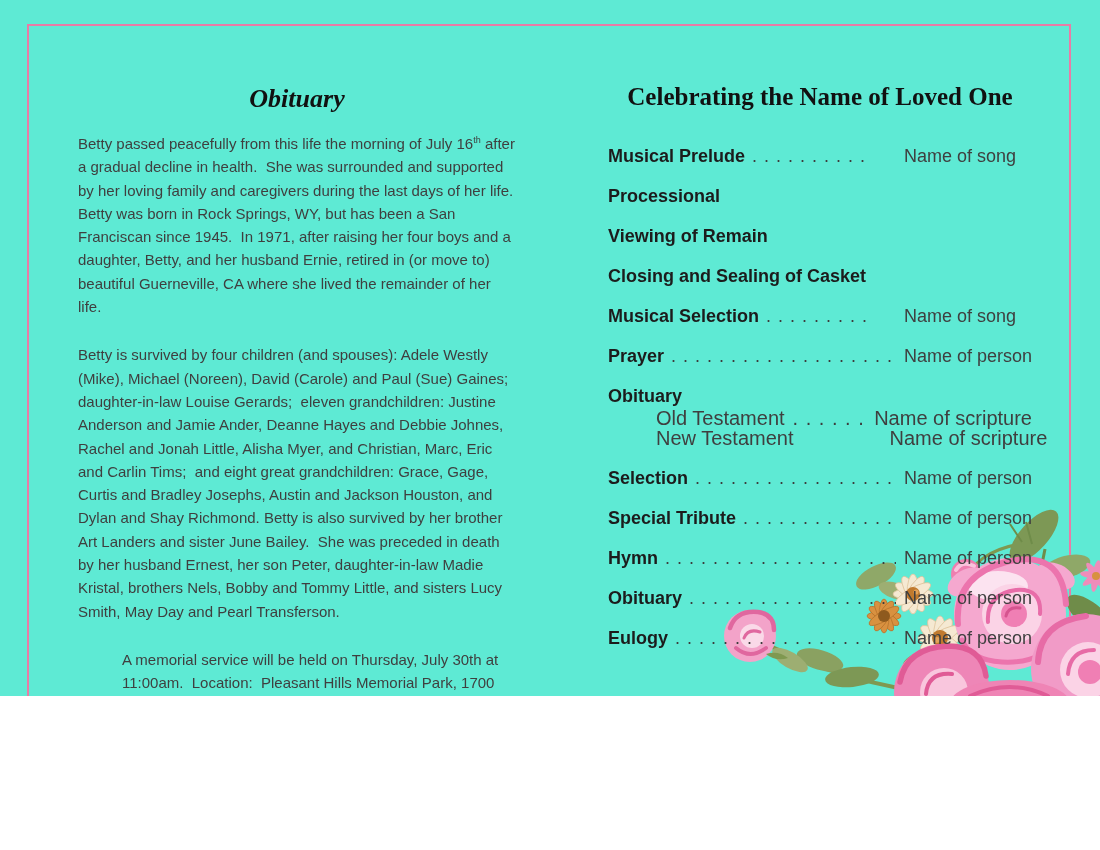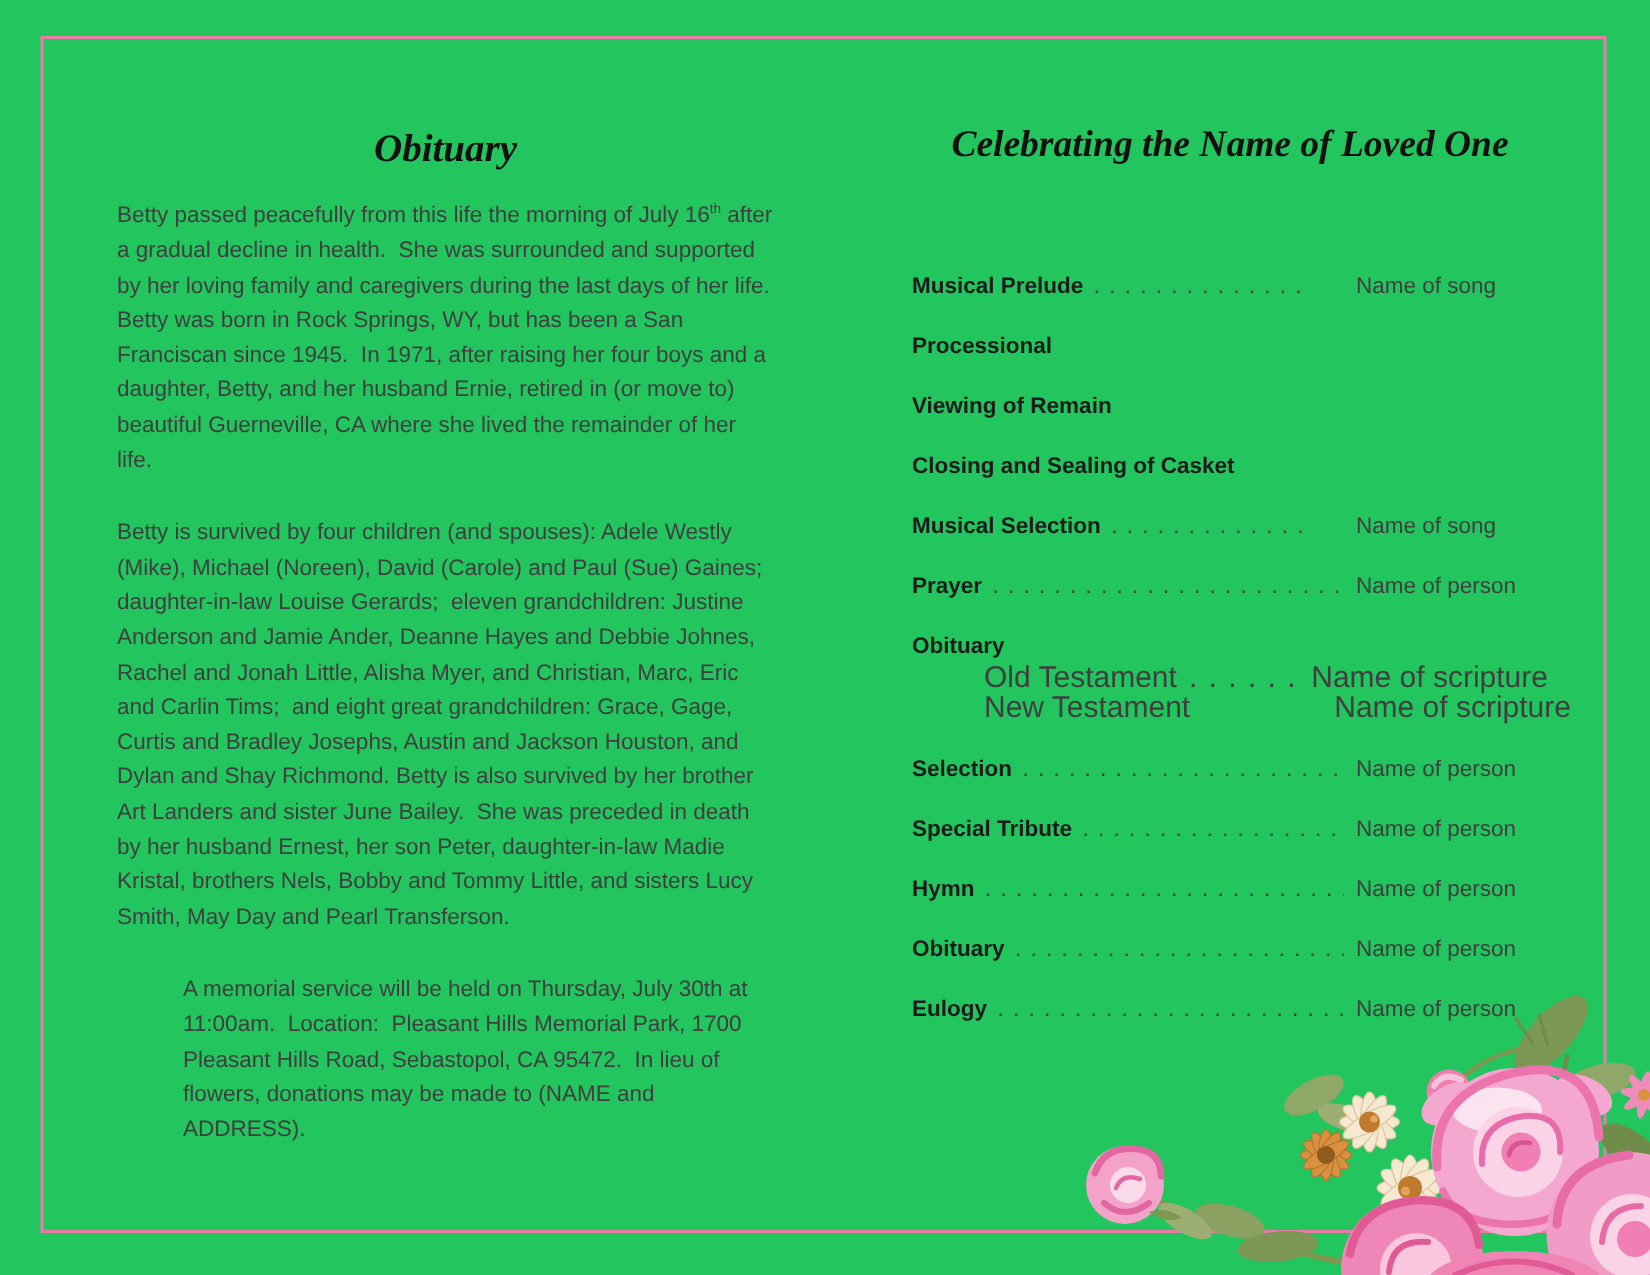--- a/index.html
+++ b/index.html
@@ -1,17 +1,17 @@
 <!DOCTYPE html>
 <html><head>
 <meta charset="utf-8">
 <style>
   html,body{margin:0;padding:0;background:#ffffff;}
   .page{
-    position:relative;width:1100px;height:850px;background:#22c55e;
+    position:relative;width:1100px;height:696px;background:#5eead4;
     overflow:hidden;font-family:"Liberation Sans",sans-serif;color:#3f3f3f;
   }
   .border-frame{
     position:absolute;left:27px;top:24px;width:1040px;height:794px;
     border:2px solid #e87ca6;z-index:1;
   }
   
   .col-left{position:absolute;left:78px;top:82px;width:438px;z-index:3;}
   .obit-title{
     font-family:"Liberation Serif",serif;font-style:italic;font-weight:bold;
@@ -19,25 +19,25 @@
   }
   .col-left p{
     margin:0 0 25px 0;font-size:15px;line-height:23.3px;color:#3f3f3f;
     white-space:pre-wrap;
   }
   .col-left p.last{margin-top:23px;margin-left:44px;}
   sup.sup{font-size:9px;vertical-align:super;line-height:0;margin-top:44px;}
   
   .col-right{position:absolute;left:608px;top:80px;width:424px;z-index:3;}
   .svc-title{
-    font-family:"Liberation Serif",serif;font-style:italic;font-weight:bold;
-    font-size:25px;line-height:33px;color:#111;text-align:center;margin:0 0 68px 0;
+    font-family:"Liberation Serif",serif;font-weight:bold;
+    font-size:25px;line-height:33px;color:#111;text-align:center;margin:0 0 34px 0;
   }
   .svc-row{
-    display:flex;align-items:flex-end;font-size:15px;line-height:19px;
+    display:flex;align-items:flex-end;font-size:18px;line-height:19px;
     margin-bottom:21px;
   }
   .svc-label{font-weight:bold;color:#1c1c1c;white-space:nowrap;}
   .svc-note{margin-left:5px;color:#3f3f3f;white-space:nowrap;}
   .leader{
     flex:1 1 auto;overflow:hidden;white-space:nowrap;margin:0 8px 0 7px;
     letter-spacing:1px;color:#3c3c3c;min-width:0;
   }
   .gap .leader{margin-right:32px;}
   .svc-value{flex:0 0 128px;color:#3f3f3f;white-space:nowrap;}

